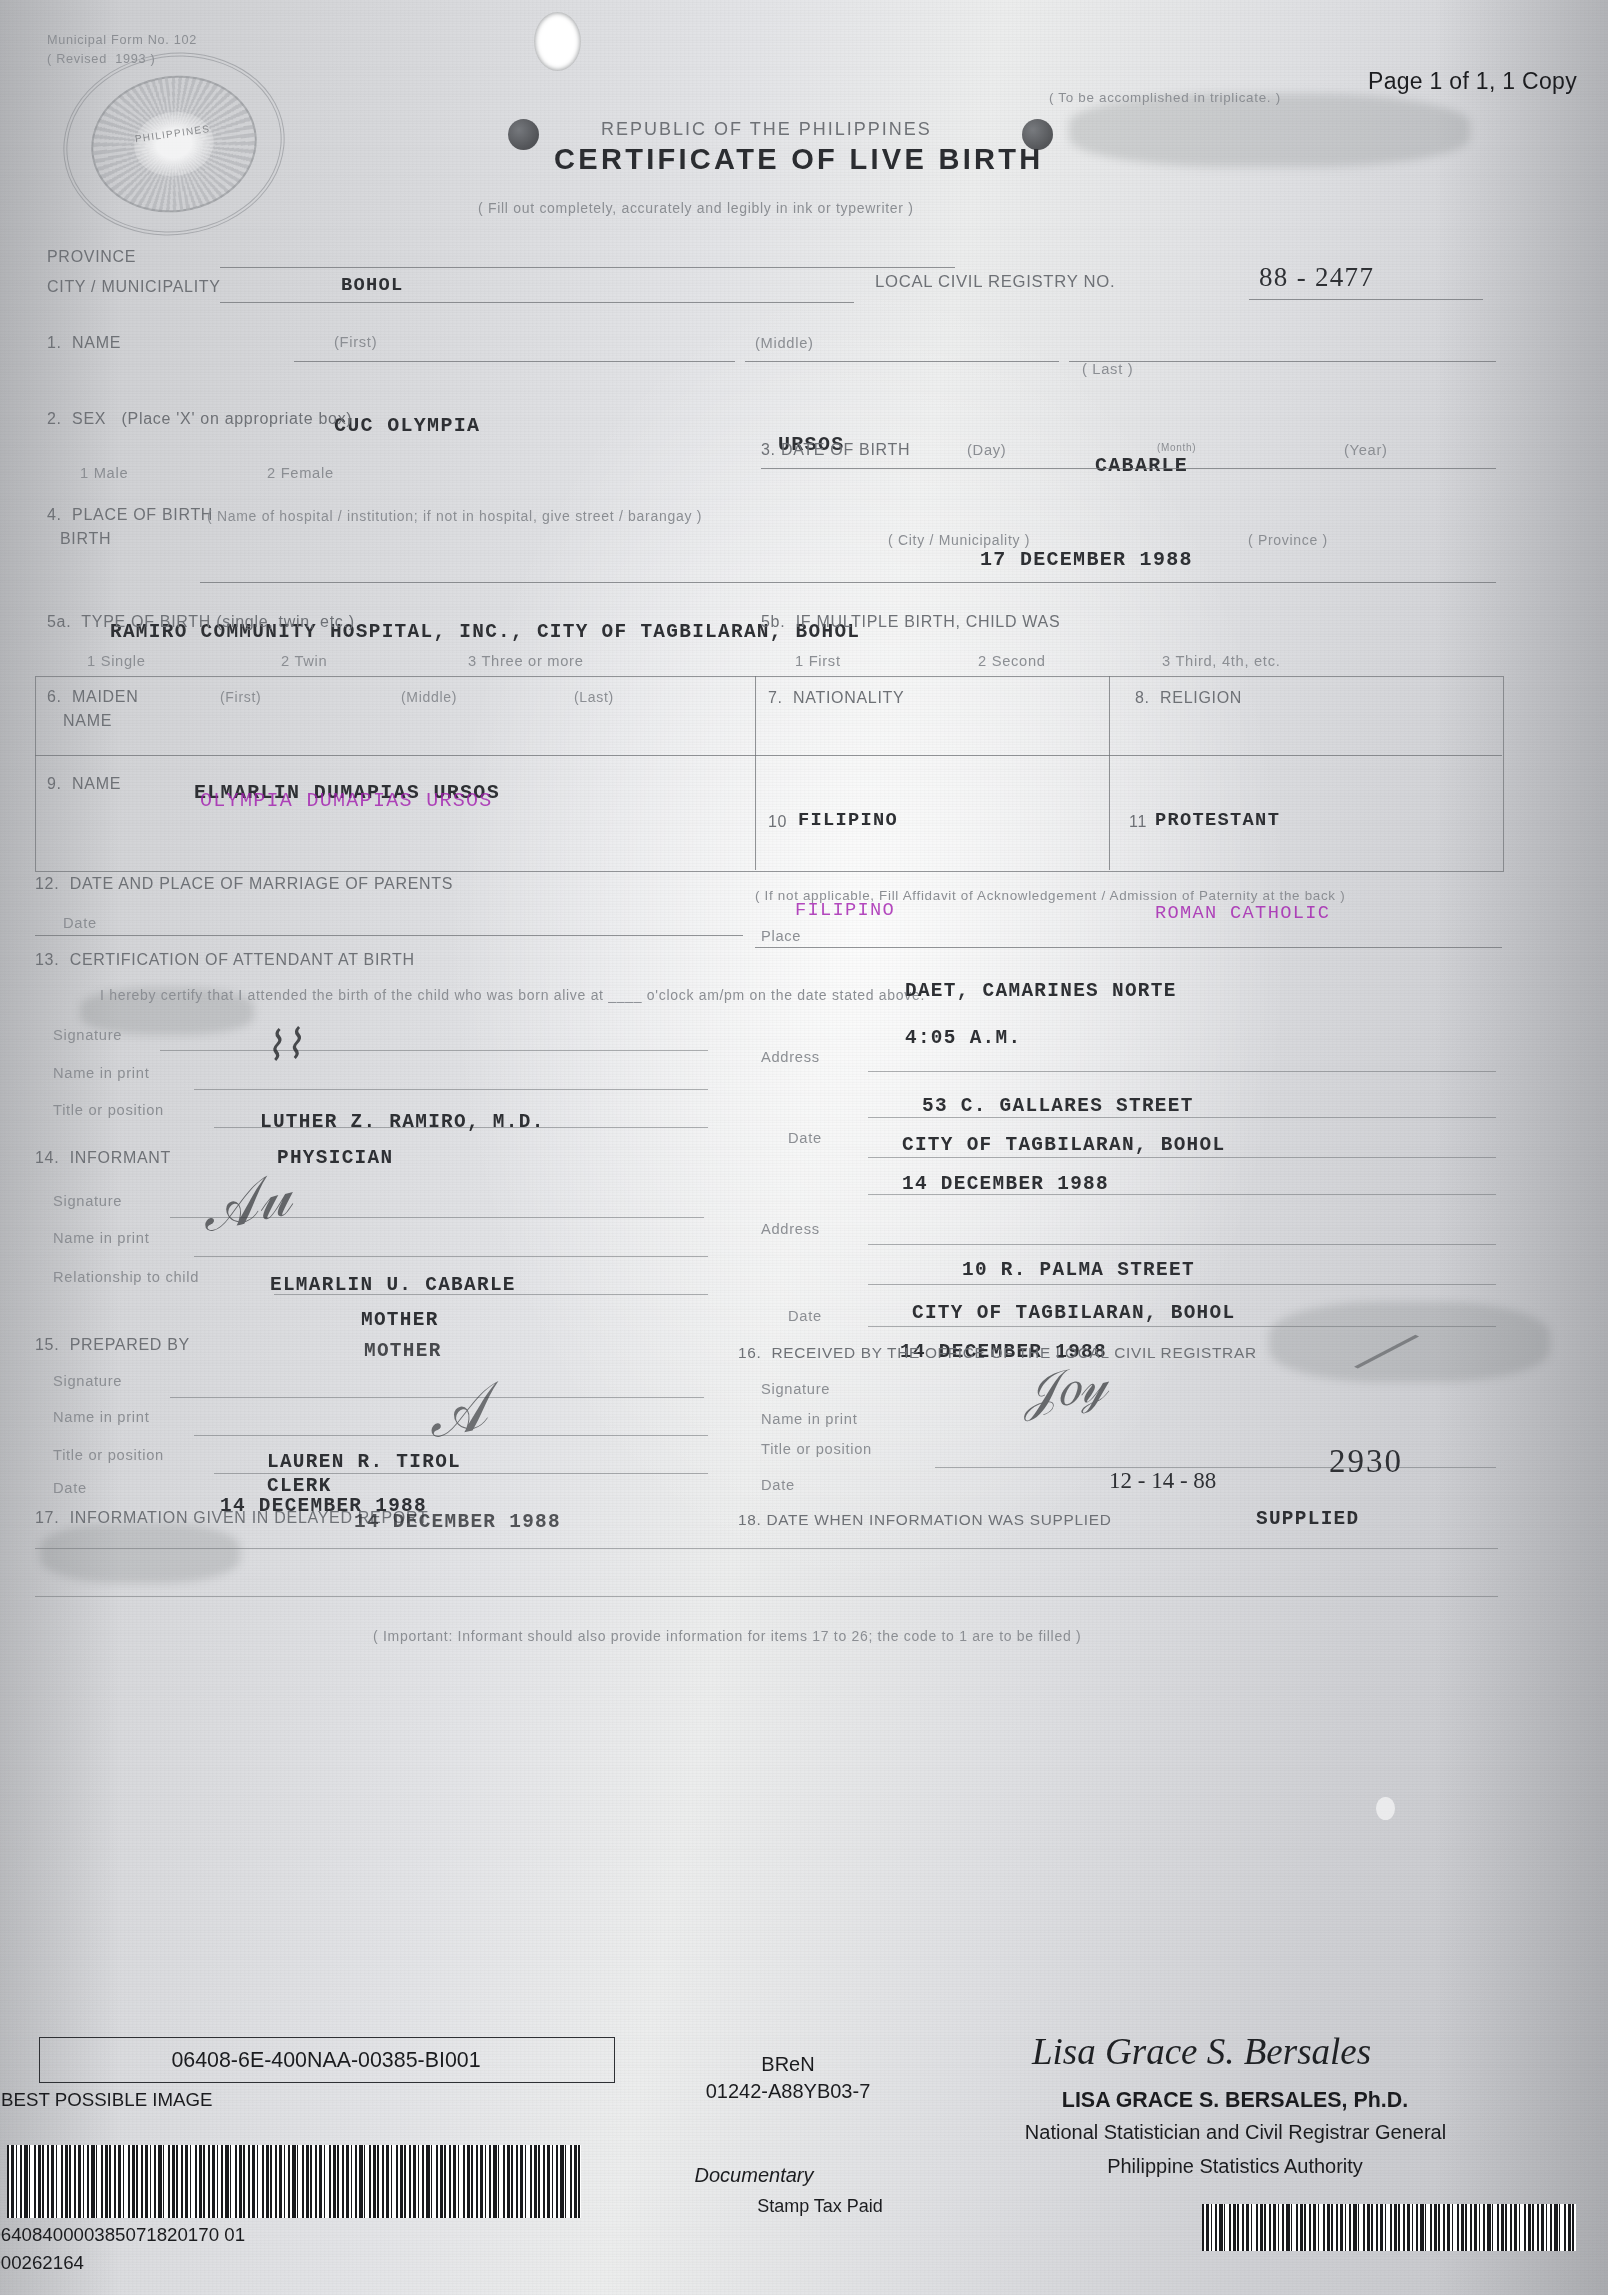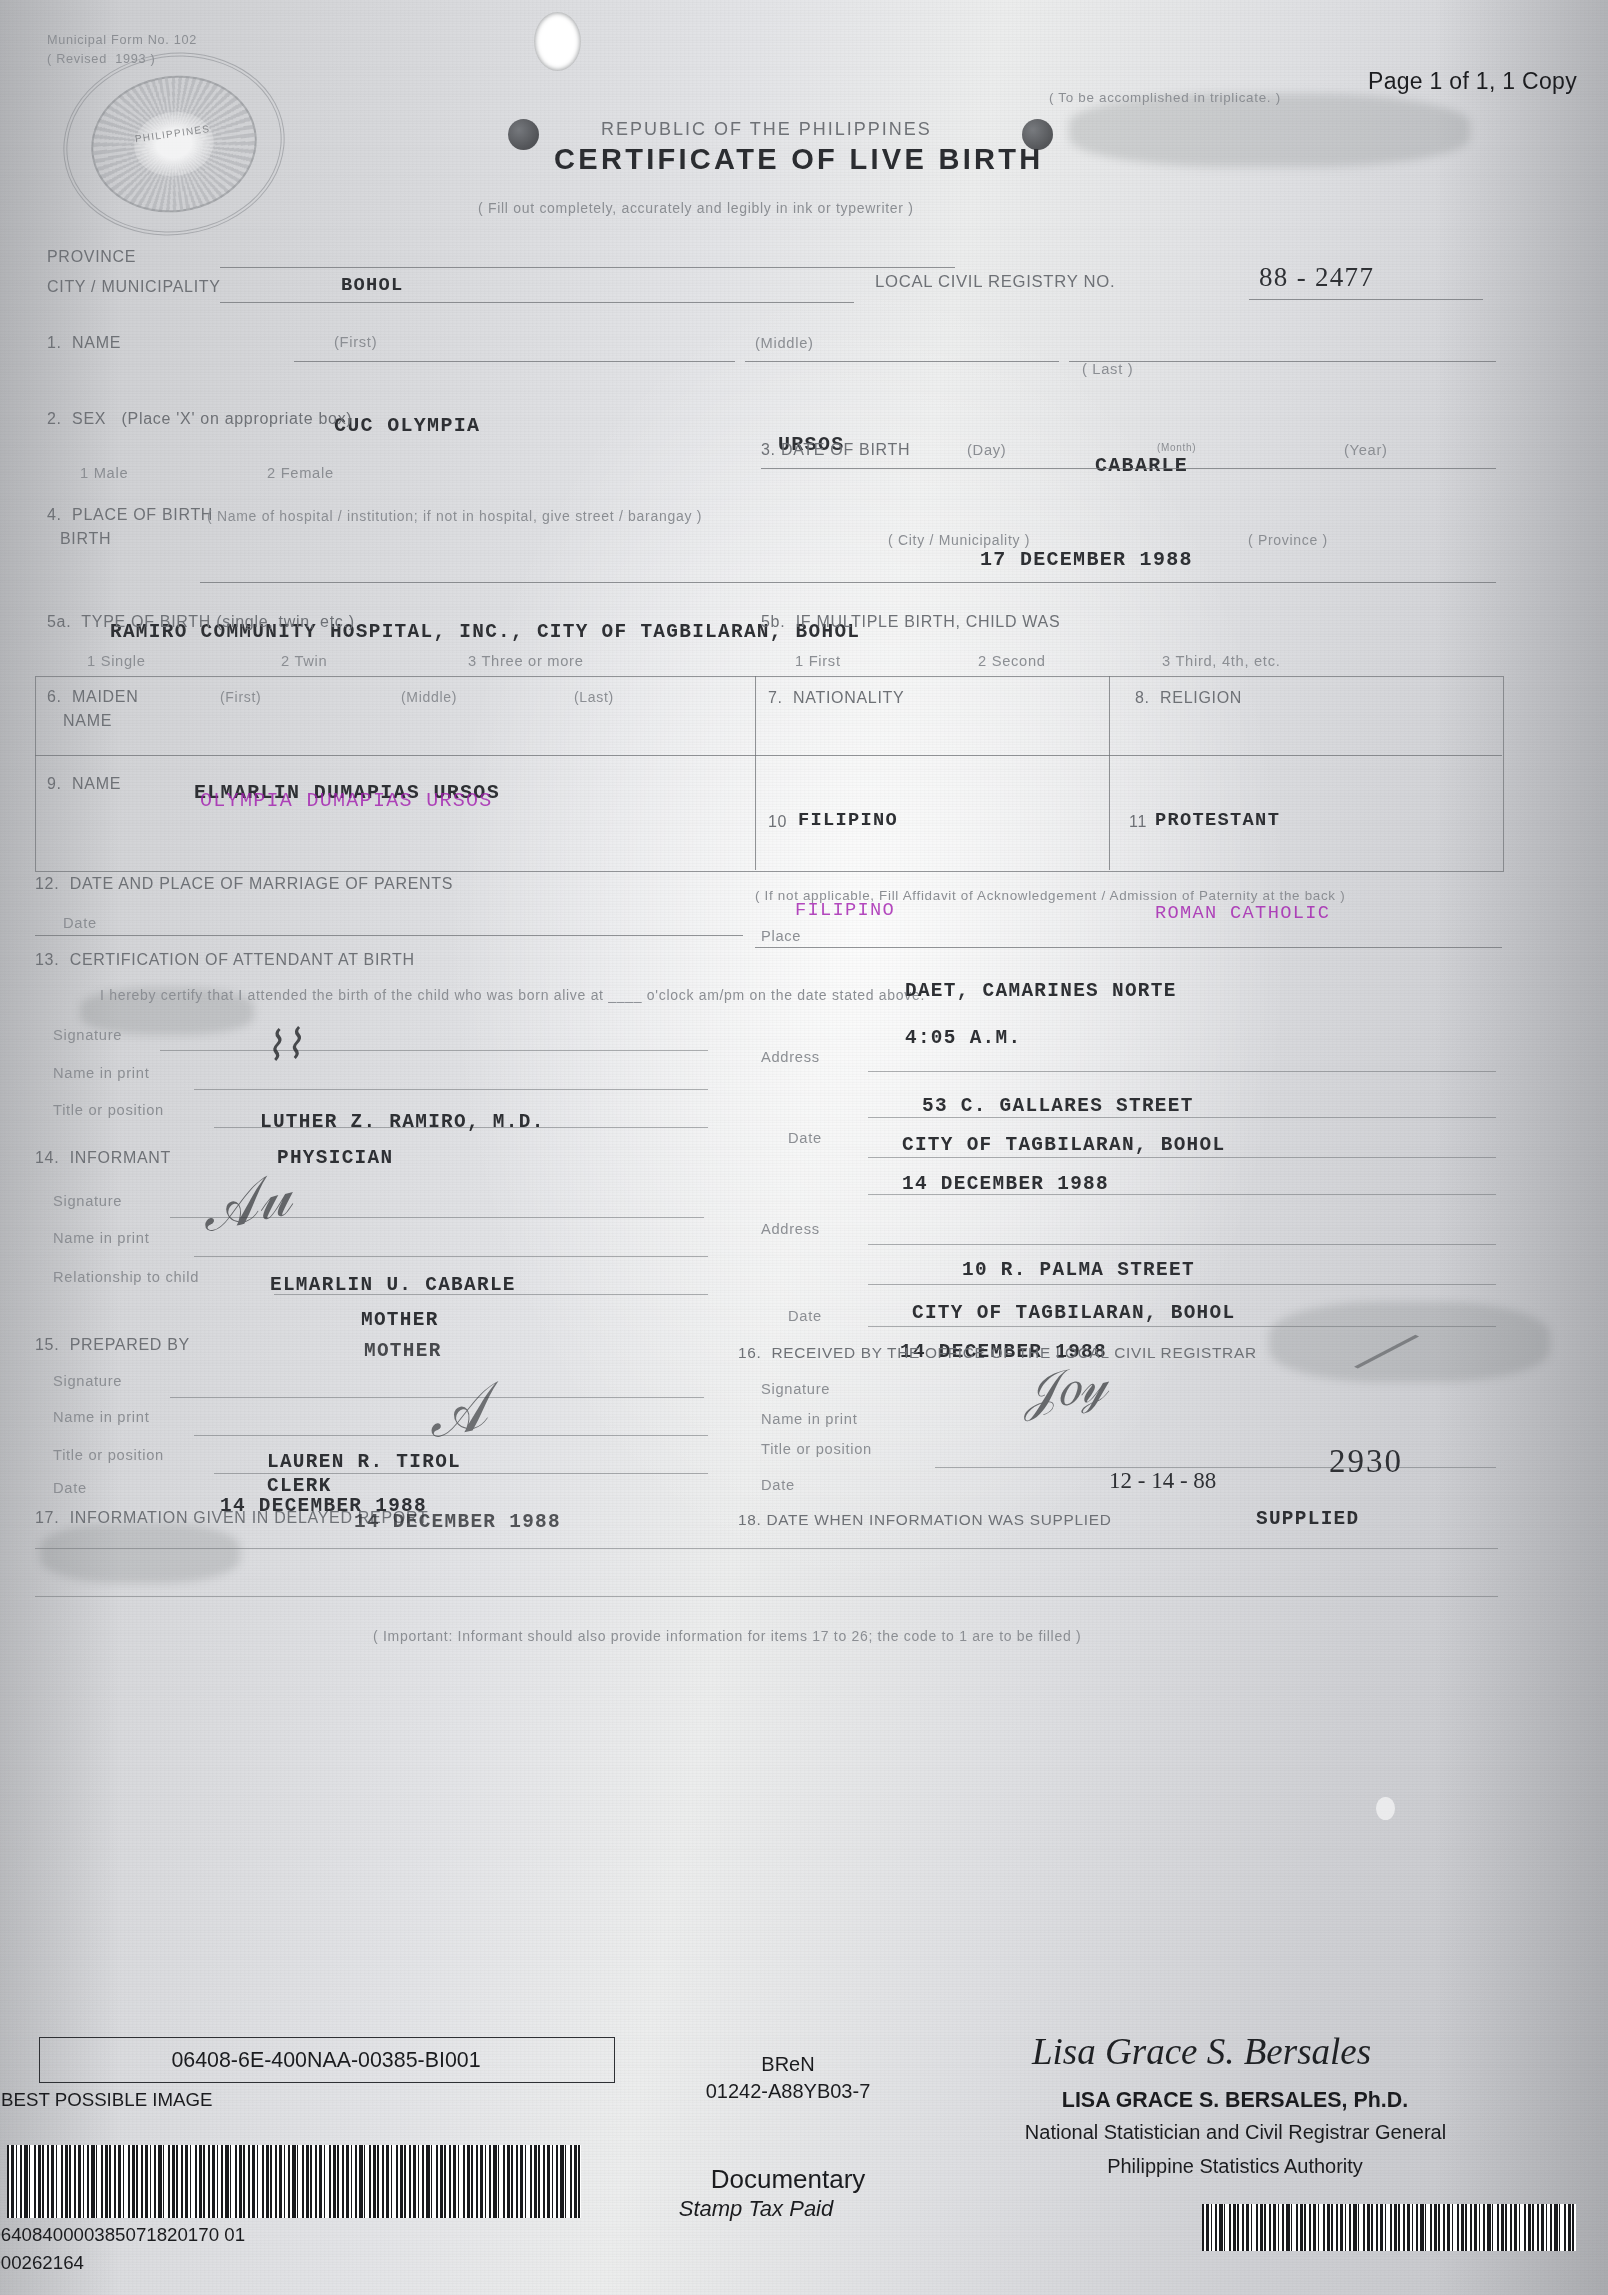--- a/index.html
+++ b/index.html
@@ -391,22 +391,22 @@
   <div class="footer-box" style="left:39px;top:2037px;width:574px;height:44px;"></div>
   <div class="footer-txt" style="left:39px;top:2048px;width:574px;font-size:21.4px;">06408-6E-400NAA-00385-BI001</div>
   <div class="footer-txt" style="left:-39px;top:2089px;width:321px;font-size:18.7px;text-align:left;padding-left:40px;">BEST POSSIBLE IMAGE</div>
 
   <div class="barcode" style="left:6.7px;top:2145px;width:574px;height:73px;"></div>
   <div class="footer-txt" style="left:-20px;top:2224px;width:468px;font-size:18.7px;text-align:left;padding-left:0px;">00640840000385071820170 01</div>
   <div class="footer-txt" style="left:-20px;top:2252px;width:334px;font-size:18.7px;text-align:left;">L000262164</div>
 
   <div class="footer-txt" style="left:681px;top:2053px;width:214px;font-size:20px;">BReN</div>
   <div class="footer-txt" style="left:668px;top:2080px;width:240px;font-size:20px;">01242-A88YB03-7</div>
-  <div class="footer-txt" style="left:668px;top:2164px;width:240px;font-size:26px;">Documentary</div>
-  <div class="footer-txt" style="left:636px;top:2196px;width:240px;font-size:22px;font-style:italic;">Stamp Tax Paid</div>
+  <div class="footer-txt" style="left:634px;top:2164px;width:240px;font-size:20px;font-style:italic;">Documentary</div>
+  <div class="footer-txt" style="left:700px;top:2196px;width:240px;font-size:18px;">Stamp Tax Paid</div>
 
   <div class="sig-script" style="left:1032px;top:2030px;font-size:37px;">Lisa Grace S. Bersales</div>
   <div class="footer-txt" style="left:968px;top:2088px;width:534px;font-size:21.4px;font-weight:bold;">LISA GRACE S. BERSALES, Ph.D.</div>
   <div class="footer-txt" style="left:955px;top:2121px;width:561px;font-size:20px;">National Statistician and Civil Registrar General</div>
   <div class="footer-txt" style="left:968px;top:2155px;width:534px;font-size:20px;">Philippine Statistics Authority</div>
   <div class="barcode" style="left:1202px;top:2204px;width:374px;height:47px;"></div>
 </div>
 
 
 </body></html>

